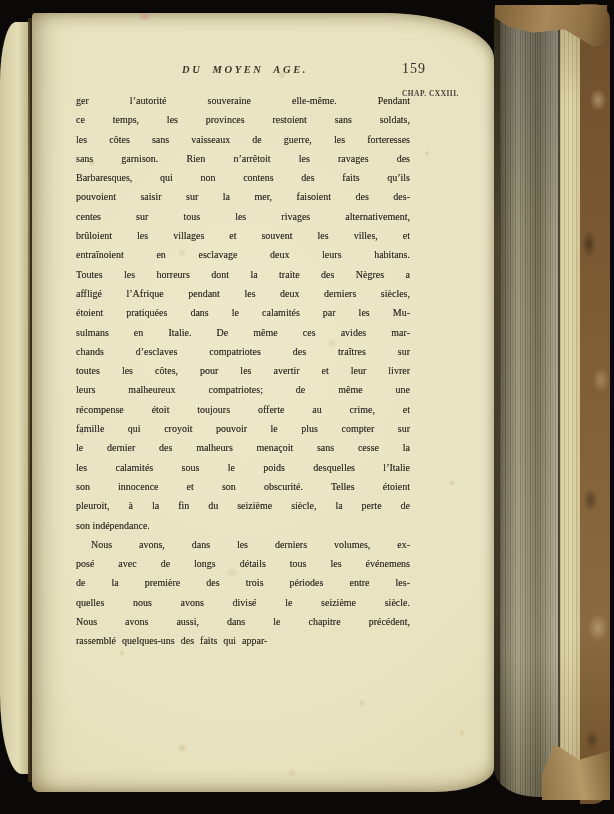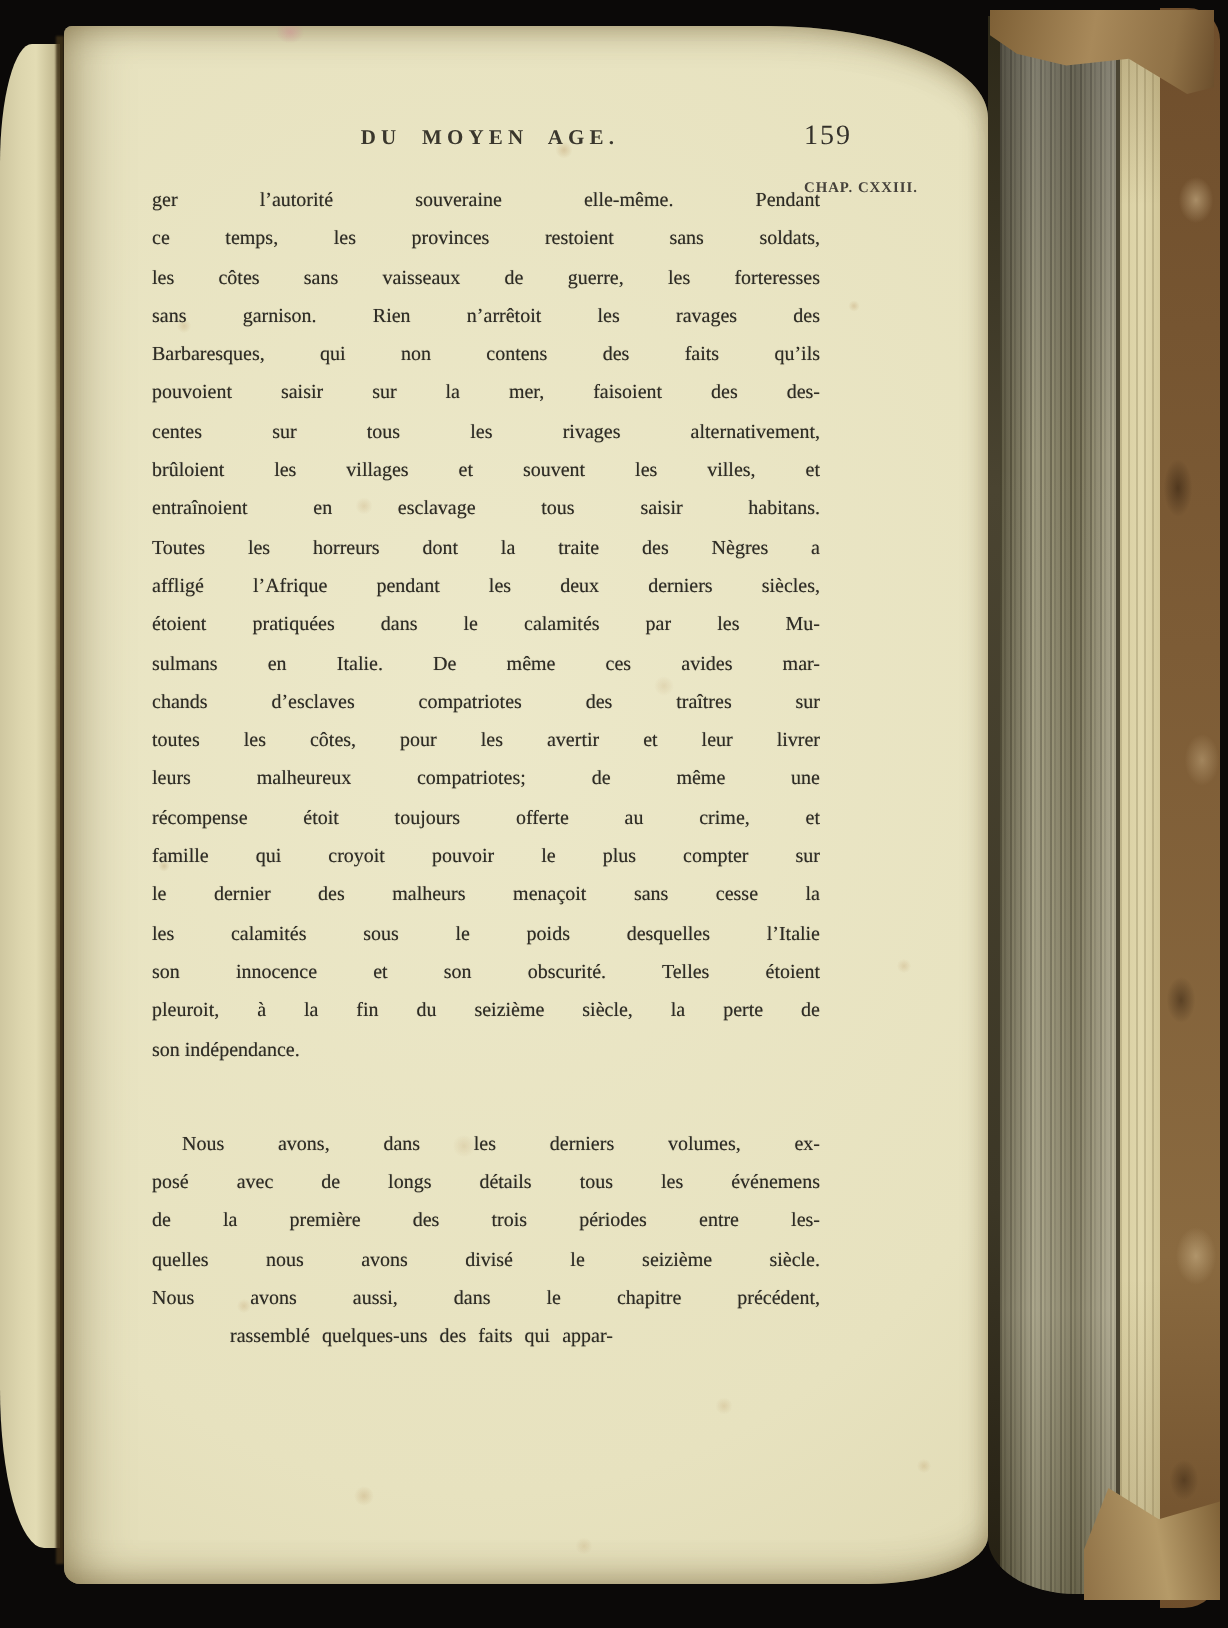--- a/index.html
+++ b/index.html
@@ -48,21 +48,21 @@
       radial-gradient(6px 6px at 260px 760px, rgba(168,118,58,.15), transparent 70%),
       radial-gradient(5px 5px at 430px 720px, rgba(168,118,58,.2), transparent 70%);
   }
   
   .header-row{
     position:absolute; left:48px; top:51px; width:334px; height:18px;
   }
   .running-title{
     position:absolute; left:0; right:4px; text-align:center;
     font-size:10.5px; letter-spacing:2.6px; word-spacing:5px;
-    color:#3a372d; font-weight:bold;
+    color:#3a372d; font-weight:bold;font-style:italic;
   }
   .page-number{
     position:absolute; right:-12px; top:-3px;
     font-size:14px; color:#33302a; letter-spacing:1px;
     font-feature-settings:"onum" 1;
   }
   .margin-note{
     position:absolute; left:370px; top:76px; width:90px;
     font-size:7.4px; letter-spacing:.5px; color:#45413a; font-weight:bold;
   }
@@ -70,22 +70,22 @@
   .body-text{
     position:absolute; left:44px; top:78px; width:334px;
     font-size:10px; line-height:19.3px; color:#2e2c25;
     text-shadow:0 0 .4px rgba(46,44,37,.55);
   }
   .body-text .line{
     height:19.3px; overflow:hidden;
     text-align:justify; text-align-last:justify;
   }
   .body-text .para-end{ text-align-last:left; }
-  .body-text .indent{ text-indent:15px;margin-top:28px; }
-  .body-text .spread{ word-spacing:3.5px;margin-left:39px; }
+  .body-text .indent{ text-indent:15px; }
+  .body-text .spread{ word-spacing:3.5px; }
   
   .fore-edge{
     position:absolute; left:494px; top:8px; width:86px; height:789px;
     border-radius:0 0 10px 44px / 0 0 10px 28px; overflow:hidden;
   }
   .fe-gap{
     position:absolute; left:0; top:0; width:6px; height:100%;
     background:linear-gradient(180deg,#2c2818,#4a4431 30%,#3c3726 75%,#241f12);
   }
   .fe-stripes{
@@ -149,21 +149,21 @@
     <div class="body-text">
 
     <div class="line">ger l’autorité souveraine elle-même. Pendant</div>
         <div class="line">ce temps, les provinces restoient sans soldats,</div>
         <div class="line">les côtes sans vaisseaux de guerre, les forteresses</div>
         <div class="line">sans garnison. Rien n’arrêtoit les ravages des</div>
         <div class="line">Barbaresques, qui non contens des faits qu’ils</div>
         <div class="line">pouvoient saisir sur la mer, faisoient des des-</div>
         <div class="line">centes sur tous les rivages alternativement,</div>
         <div class="line">brûloient les villages et souvent les villes, et</div>
-        <div class="line">entraînoient en esclavage tous saisir habitans.</div>
+        <div class="line">entraînoient en esclavage deux leurs habitans.</div>
         <div class="line">Toutes les horreurs dont la traite des Nègres a</div>
         <div class="line">affligé l’Afrique pendant les deux derniers siècles,</div>
         <div class="line">étoient pratiquées dans le calamités par les Mu-</div>
         <div class="line">sulmans en Italie. De même ces avides mar-</div>
         <div class="line">chands d’esclaves compatriotes des traîtres sur</div>
         <div class="line">toutes les côtes, pour les avertir et leur livrer</div>
         <div class="line">leurs malheureux compatriotes; de même une</div>
         <div class="line">récompense étoit toujours offerte au crime, et</div>
         <div class="line">famille qui croyoit pouvoir le plus compter sur</div>
         <div class="line">le dernier des malheurs menaçoit sans cesse la</div>

